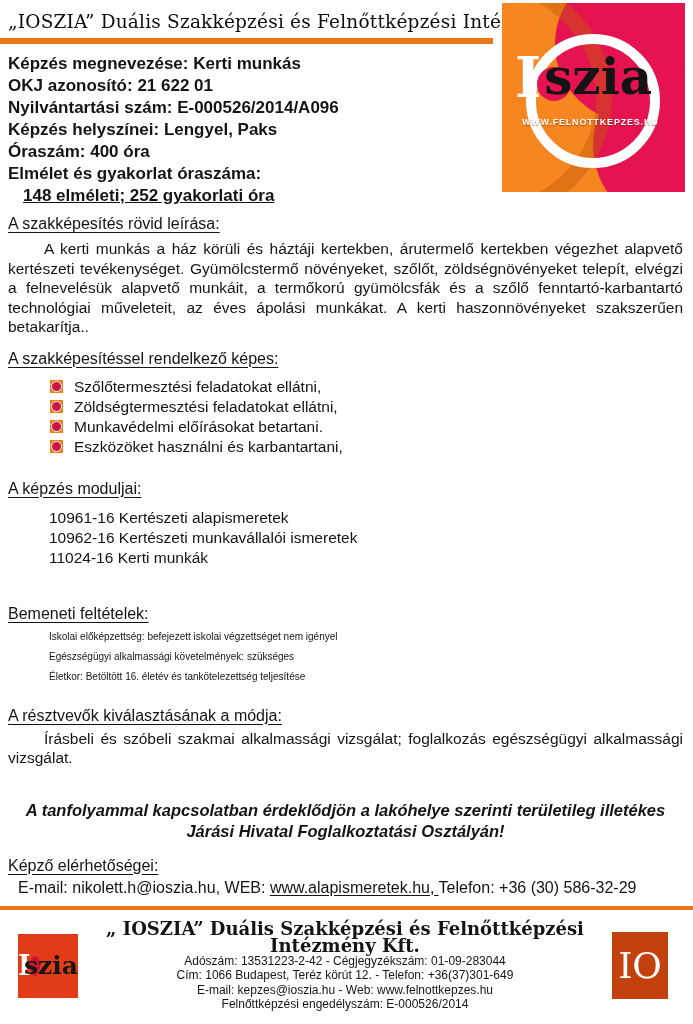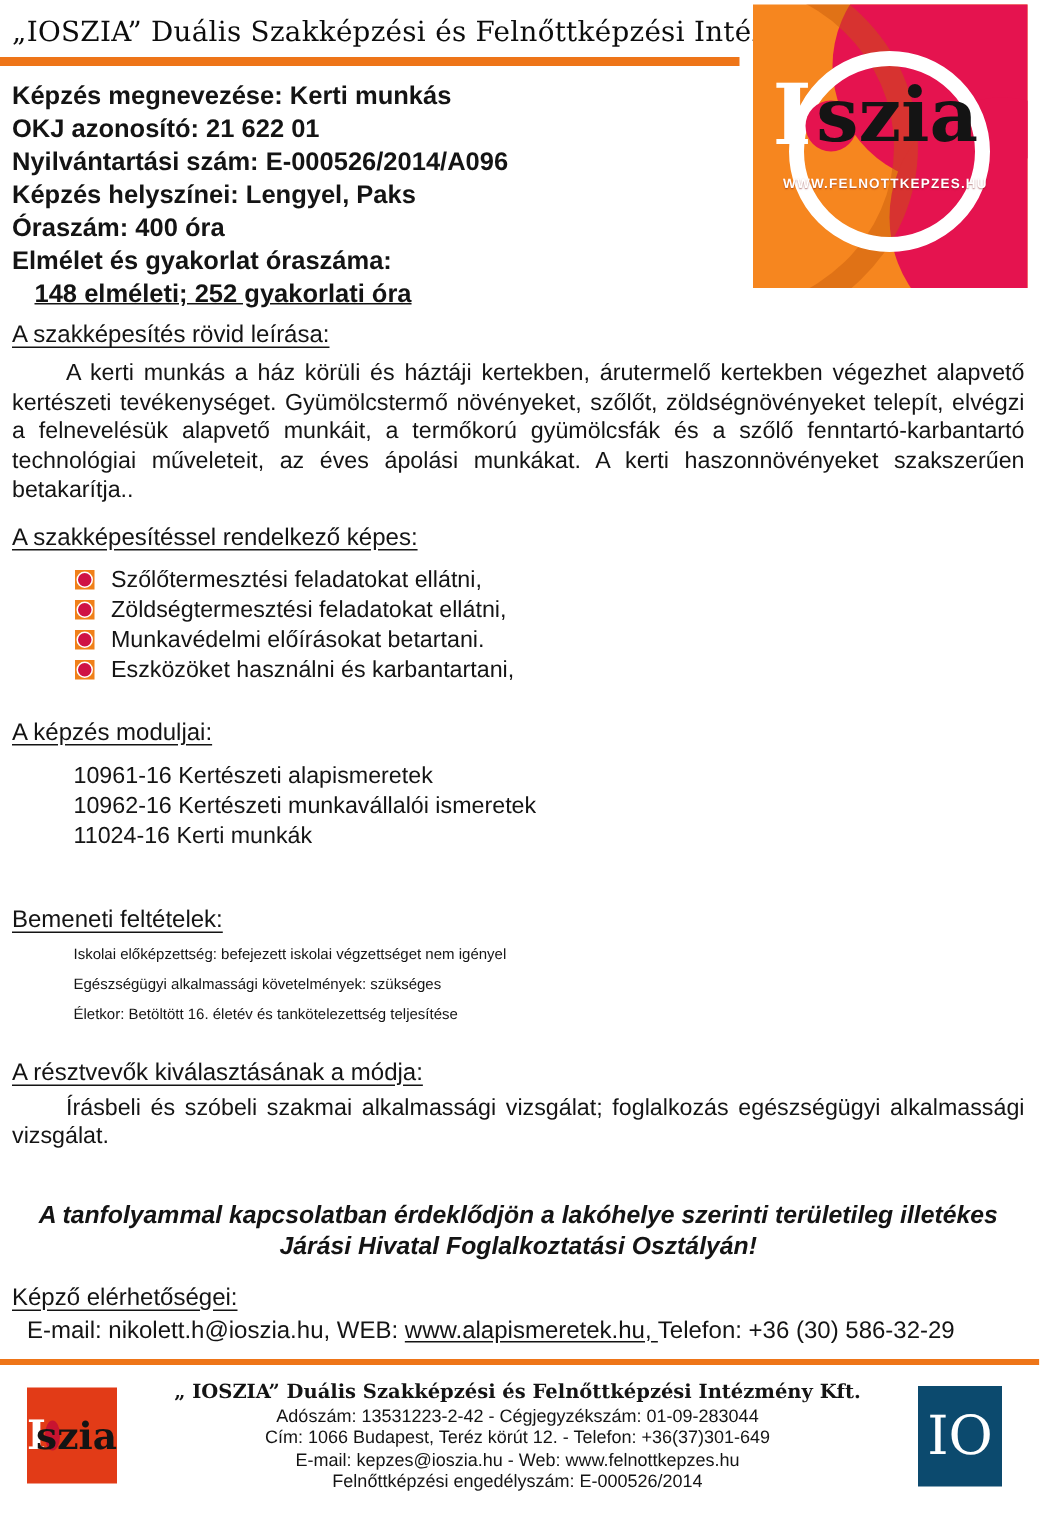--- a/index.html
+++ b/index.html
@@ -69,24 +69,24 @@
   
   .rule-bottom { height:4px; background:#ee7518; width:693px; margin-left:-8px; margin-top:9px; }
   .footer { margin-top:10px; display:flex; align-items:center; justify-content:space-between;
             padding:0 15px 0 10px; }
   .flogo { width:60px; height:64px; background:#e23b17; display:flex; align-items:center;
            justify-content:center; font-family:"DejaVu Serif", serif; font-weight:bold; }
   .fl-i { color:#ffffff; font-size:27px; }
   .fl-dot { width:20px; height:20px; background:#c81430; border-radius:50%; margin-left:-1px; }
   .fl-szia { color:#141414; font-size:25px; margin-left:-16px; }
   .finfo { text-align:center; flex:1; padding:0 6px; }
-  .f-company { font-family:"DejaVu Serif", serif; font-weight:bold; font-size:13px;
+  .f-company { font-family:"DejaVu Serif", serif; font-weight:bold; font-size:18px;
                line-height:17px; }
   .f-line { font-size:12px; line-height:14.5px; }
-  .dlogo { width:56px; height:67px; background:#0c4a6e; color:#ffffff;
+  .dlogo { width:56px; height:67px; background:#c2410c; color:#ffffff;
            font-family:"DejaVu Serif", serif; font-size:36px; display:flex;
            align-items:center; justify-content:center; }
 </style>
 </head>
 <body>
 
 <div class="page">
 
   <div class="masthead">„IOSZIA” Duális Szakképzési és Felnőttképzési Intézmény</div>
   <div class="rule-top"></div>

